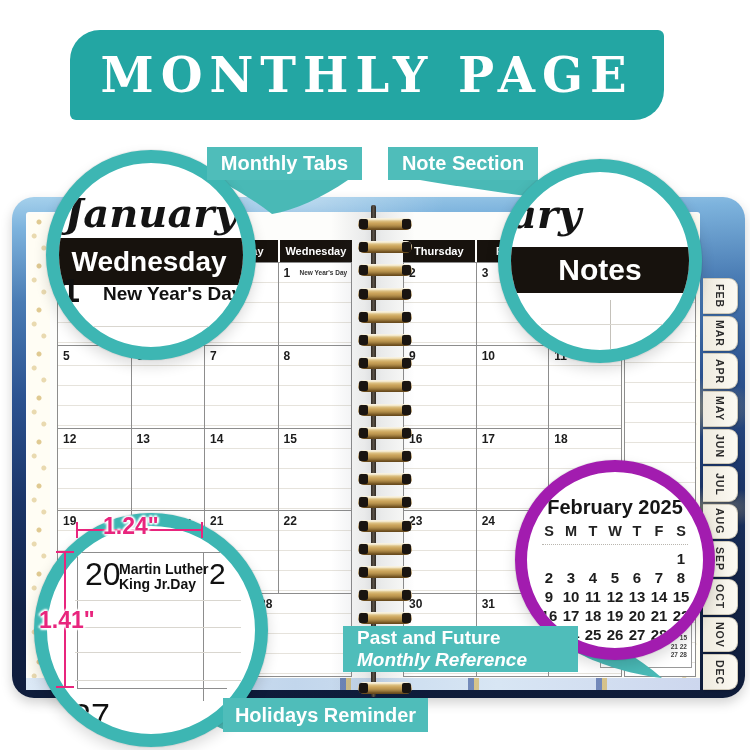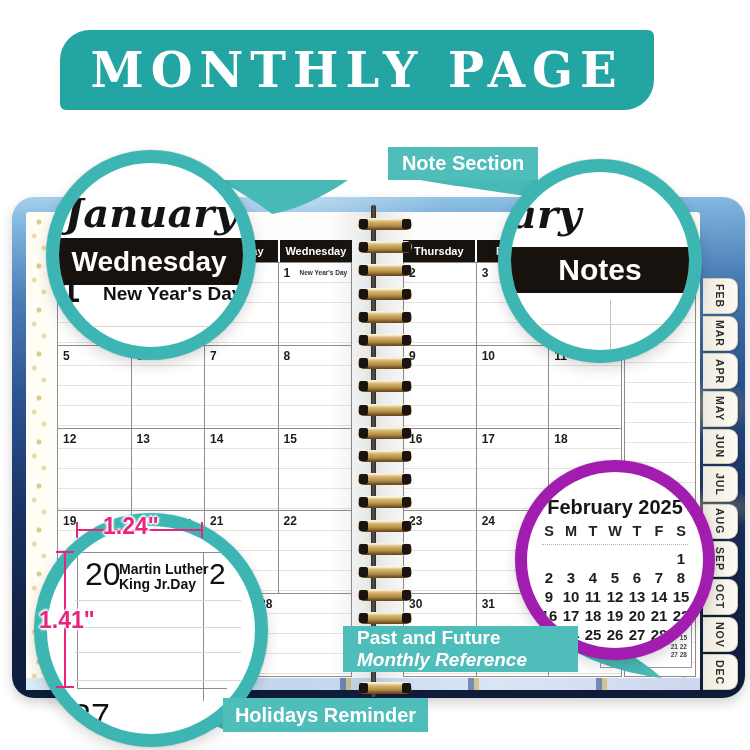--- a/index.html
+++ b/index.html
@@ -1,21 +1,21 @@
 <!DOCTYPE html>
 <html><head>
 <meta charset="utf-8">
 <style>
   html,body{margin:0;padding:0;}
   body{width:750px;height:750px;overflow:hidden;background:#ffffff;
        font-family:"Liberation Sans",sans-serif;position:relative;}
   .stage{position:absolute;inset:0;width:750px;height:750px;}
 
   
-  .banner{position:absolute;left:60px;top:30px;width:594px;height:80px;
+  .banner{position:absolute;left:70px;top:30px;width:594px;height:90px;
     background:#23a6a3;border-radius:30px 6px 30px 6px;display:flex;
     align-items:center;justify-content:center;z-index:30;}
   .banner span{font-family:"DejaVu Serif",serif;font-weight:bold;font-size:48px;
     color:#fff;letter-spacing:7px;white-space:nowrap;}
 
   
   .cover{position:absolute;left:12px;top:197px;width:733px;height:501px;
     border-radius:22px;z-index:1;
     background:
       radial-gradient(130px 45px at 90% 42%, rgba(222,185,95,.55), transparent 70%),
@@ -420,20 +420,21 @@
 
   <div class="dim hd-line"></div>
   <div class="dim hd-t1"></div>
   <div class="dim hd-t2"></div>
   <div class="dim-label hd-label">1.24"</div>
   <div class="dim vd-line"></div>
   <div class="dim vd-t1"></div>
   <div class="dim vd-t2"></div>
   <div class="dim-label vd-label">1.41"</div>
 
+  <div class="tag tag-mt">Monthly Tabs</div>
   <div class="tag tag-ns">Note Section</div>
   <div class="tag tag-pf">
     <span style="position:static;">Past and Future</span>
     <span style="position:static;font-style:italic;">Monthly Reference</span>
   </div>
   <div class="tag tag-hr">Holidays Reminder</div>
 
   <div class="banner">
     <span>MONTHLY PAGE</span>
   </div>

